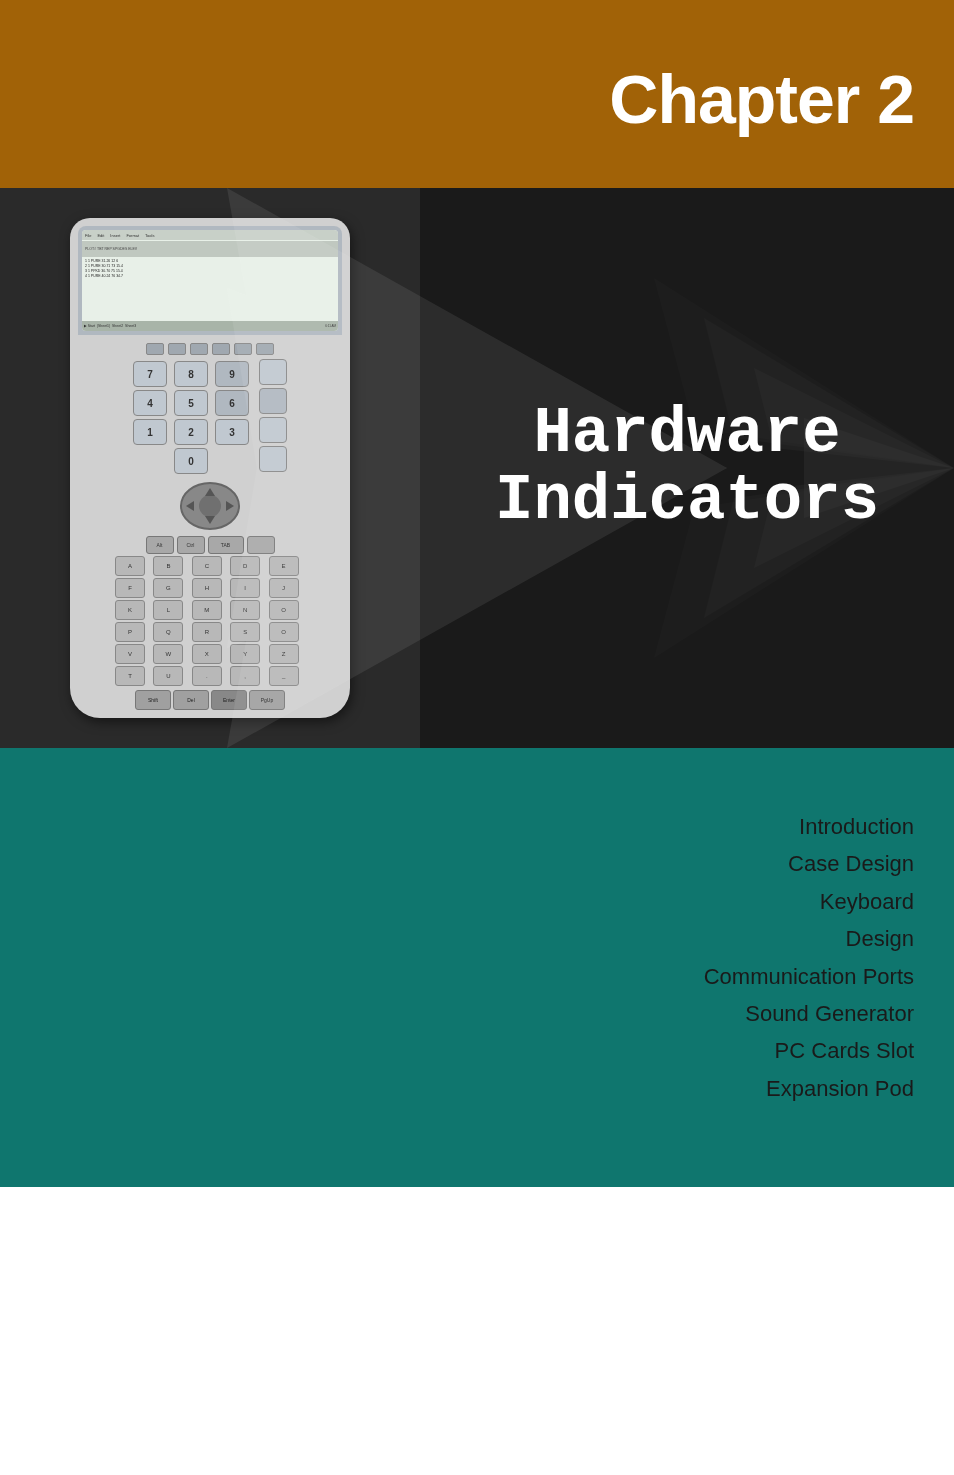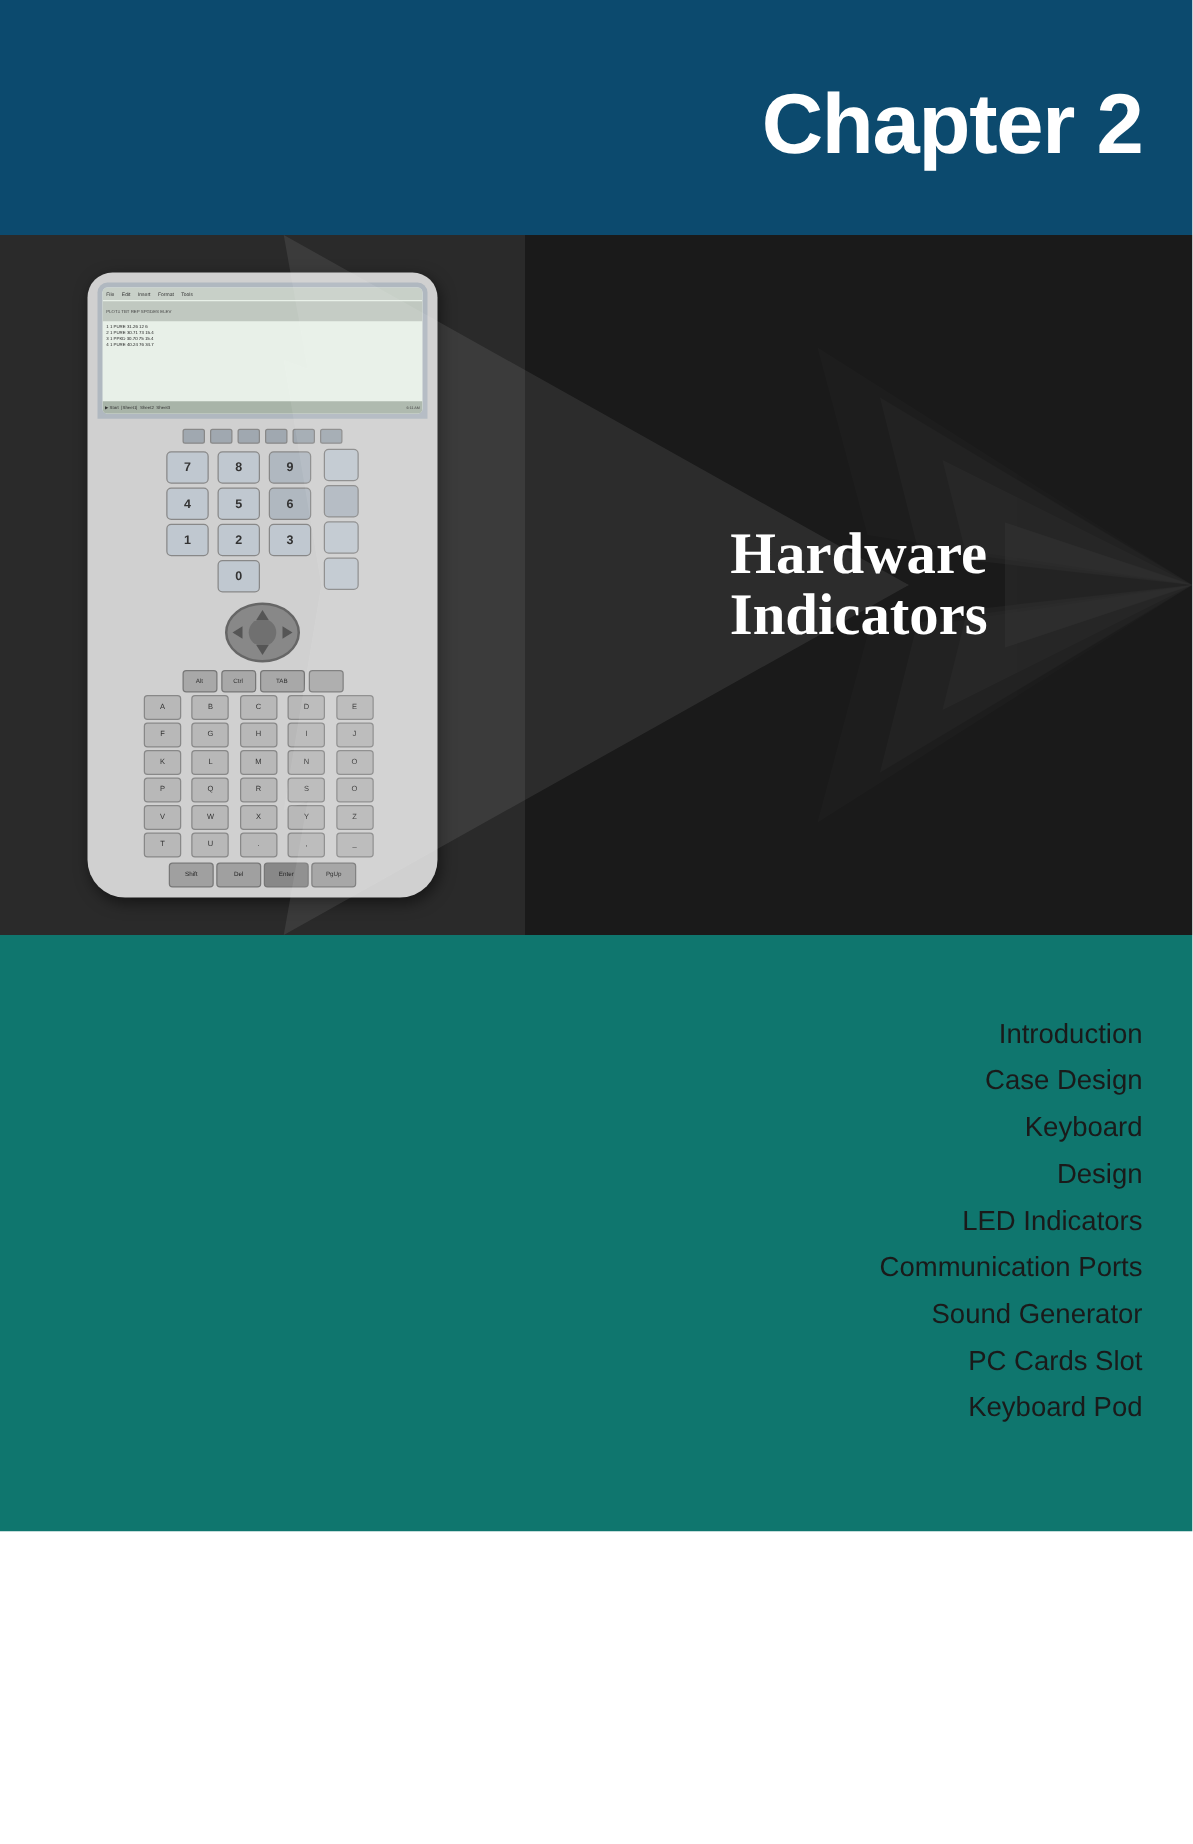--- a/index.html
+++ b/index.html
@@ -18,21 +18,21 @@
 
     .page-container {
       width: 954px;
       min-height: 1475px;
       background: #ffffff;
       position: relative;
     }
 
     
     .header-section {
-      background: #0c4a6e;
+      background: #a16207;
       width: 100%;
       padding: 60px 40px 50px 40px;
       text-align: right;
     }
 
     .chapter-title {
       color: #ffffff;
       font-size: 68px;
       font-weight: 900;
       font-family: 'Arial Black', 'Arial', sans-serif;
@@ -66,23 +66,23 @@
       flex: 1;
       display: flex;
       align-items: center;
       justify-content: center;
       padding: 40px 30px;
       min-height: 560px;
     }
 
     .hardware-title {
       color: #ffffff;
-      font-size: 47px;
+      font-size: 64px;
       font-weight: 900;
-      font-family: Liberation Serif, serif;
+      font-family: Liberation Mono, monospace;
       text-align: center;
       line-height: 1.1;
     }
 
     
     .content-section {
       background: #0f766e;
       padding: 60px 40px 80px 40px;
       display: flex;
       flex-direction: column;
@@ -451,21 +451,20 @@
       </div>
     </div>
   </div>
 
   <div class="content-section">
     <ul class="toc-list">
       <li>Introduction</li>
       <li>Case Design</li>
       <li>Keyboard</li>
       <li>Design</li>
-      <li>LED Indicators</li>
       <li>Communication Ports</li>
       <li>Sound Generator</li>
       <li>PC Cards Slot</li>
-      <li>Keyboard Pod</li>
+      <li>Expansion Pod</li>
     </ul>
   </div>
 
 </div>
 
 </body></html>

